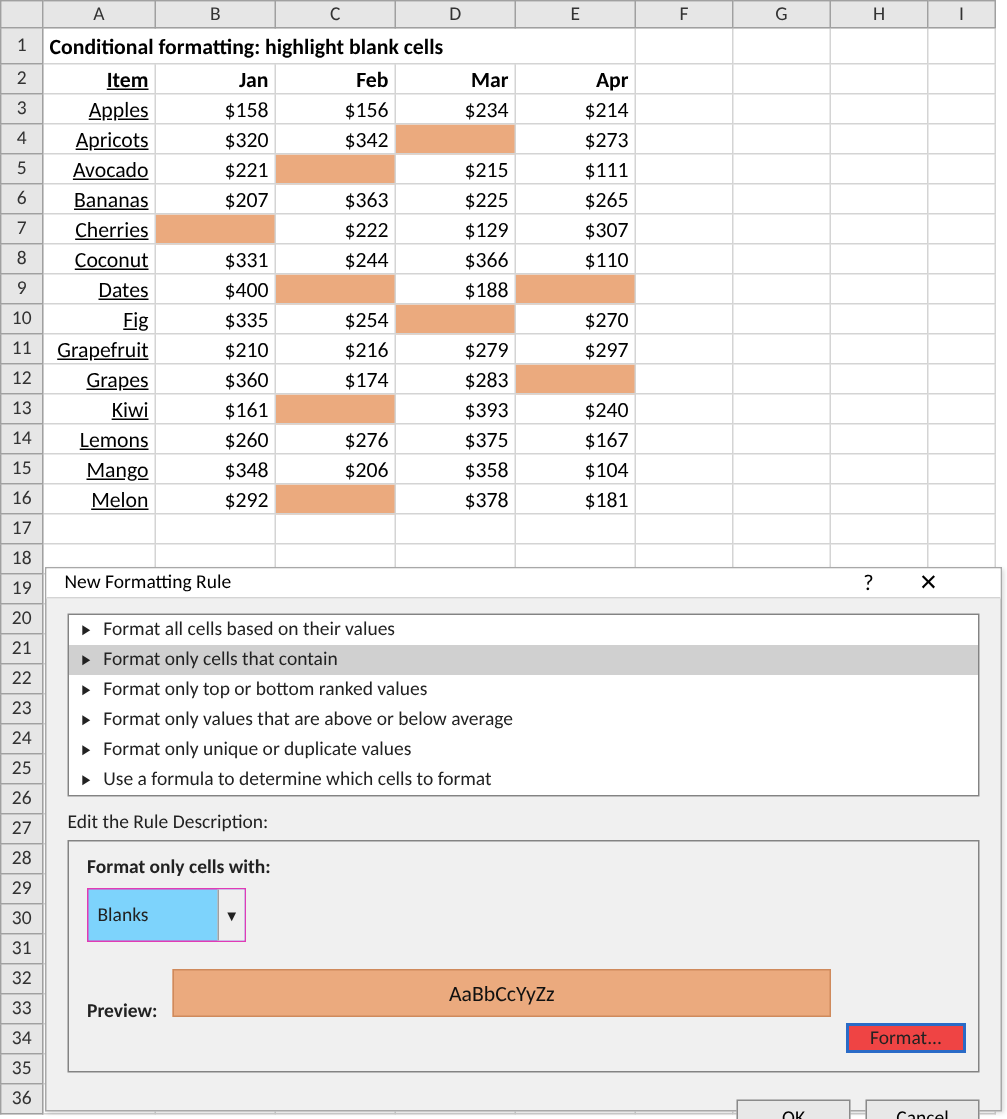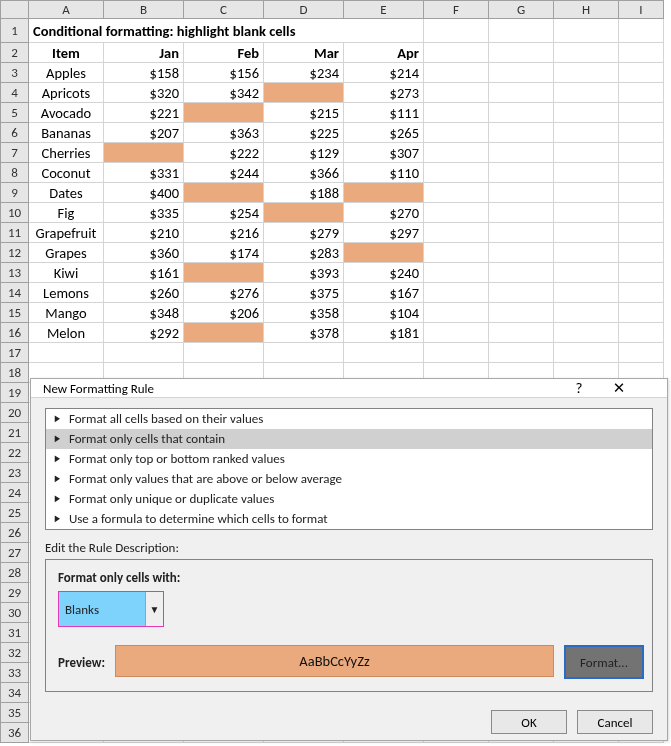--- a/index.html
+++ b/index.html
@@ -10,21 +10,21 @@
   .grid { position: relative; border-collapse: collapse; }
   .grid th, .grid td { border: 1px solid #d4d4d4; }
   .grid .corner { width: 28px; height: 18px; background: #e6e6e6; border: 1px solid #a0a0a0; }
   .grid .col-head { height: 18px; background: #e6e6e6; text-align: center; font-weight: normal; font-size: 13px; color: #333; border: 1px solid #a0a0a0; }
   .grid .row-head { width: 28px; background: #e6e6e6; text-align: center; font-weight: normal; font-size: 13px; color: #333; border: 1px solid #a0a0a0; }
   .grid td { height: 20px; vertical-align: middle; padding: 0 4px; font-size: 14.5px; }
   .grid tr:nth-child(2) td { height: 24px; } 
   .title-cell { font-weight: bold; font-size: 15px; }
   .hdr-cell { font-weight: bold; }
   .num { text-align: right; }
-  .txt { text-align: center; }
+  .txt { text-align: right; text-decoration: underline; }
   .thick-right { border-right: 1.5px solid #888; }
   .thick-bottom { border-bottom: 1.5px solid #888; }
   .blank-hl { background: #ebaa7e; }
 
   
   .cA { width: 75px; }
   .cB { width: 80px; }
   .cC { width: 80px; }
   .cD { width: 80px; }
   .cE { width: 80px; }
@@ -46,21 +46,21 @@
   .rule-list .itm .arrow { font-size: 11px; transform: scaleX(0.8); display:inline-block; }
   .rule-list .itm.sel { background: #d0d0d0; }
   .desc-box { border: 1px solid #838383; padding: 10px 8px 12px 12px; background: #f0f0f0; margin-bottom: 8px; }
   .desc-box .dl { font-weight: bold; font-size: 13px; margin-bottom: 6px; }
   .combo { display: inline-flex; border: 1.5px solid #e23ab5; background: #7dd3fc; height: 36px; align-items: stretch; }
   .combo .ctext { padding: 2px 6px; width: 86px; font-size: 13px; display:flex; align-items:center;}
   .combo .cbtn { width: 18px; background: #efefef; border-left: 1px solid #a0a0a0; display:flex; align-items:center; justify-content:center; font-size: 10px; }
   .preview-row { display: flex; align-items: stretch; gap: 10px; margin-top: 18px; }
   .preview-row .plabel { font-weight: bold; font-size: 13px; display:flex; align-items:center; }
   .preview-swatch { flex: 1; background: #ebaa7e; border: 1px solid #cf8a5c; height: 32px; display:flex; align-items:center; justify-content:center; font-size: 14.5px; color: #111; }
-  .fmtbtn { width: 80px; height: 34px; border: 2px solid #2a6bc7; background: #737373; font-size: 13px; display:flex; align-items:center; justify-content:center; }
+  .fmtbtn { width: 80px; height: 20px; border: 2px solid #2a6bc7; background: #ef4444; font-size: 13px; display:flex; align-items:center; justify-content:center;margin-top:36px; }
   .btnbar { display: flex; justify-content: flex-end; gap: 10px; padding: 4px 14px 10px 14px; }
   .btn { width: 76px; height: 24px; border: 1px solid #8a8a8a; background: #e8e8e8; font-size: 13px; display:flex; align-items:center; justify-content:center; }
 </style>
 </head>
 <body>
 
 <table class="grid">
   <colgroup>
     <col style="width:28px">
       <col class="cA">

